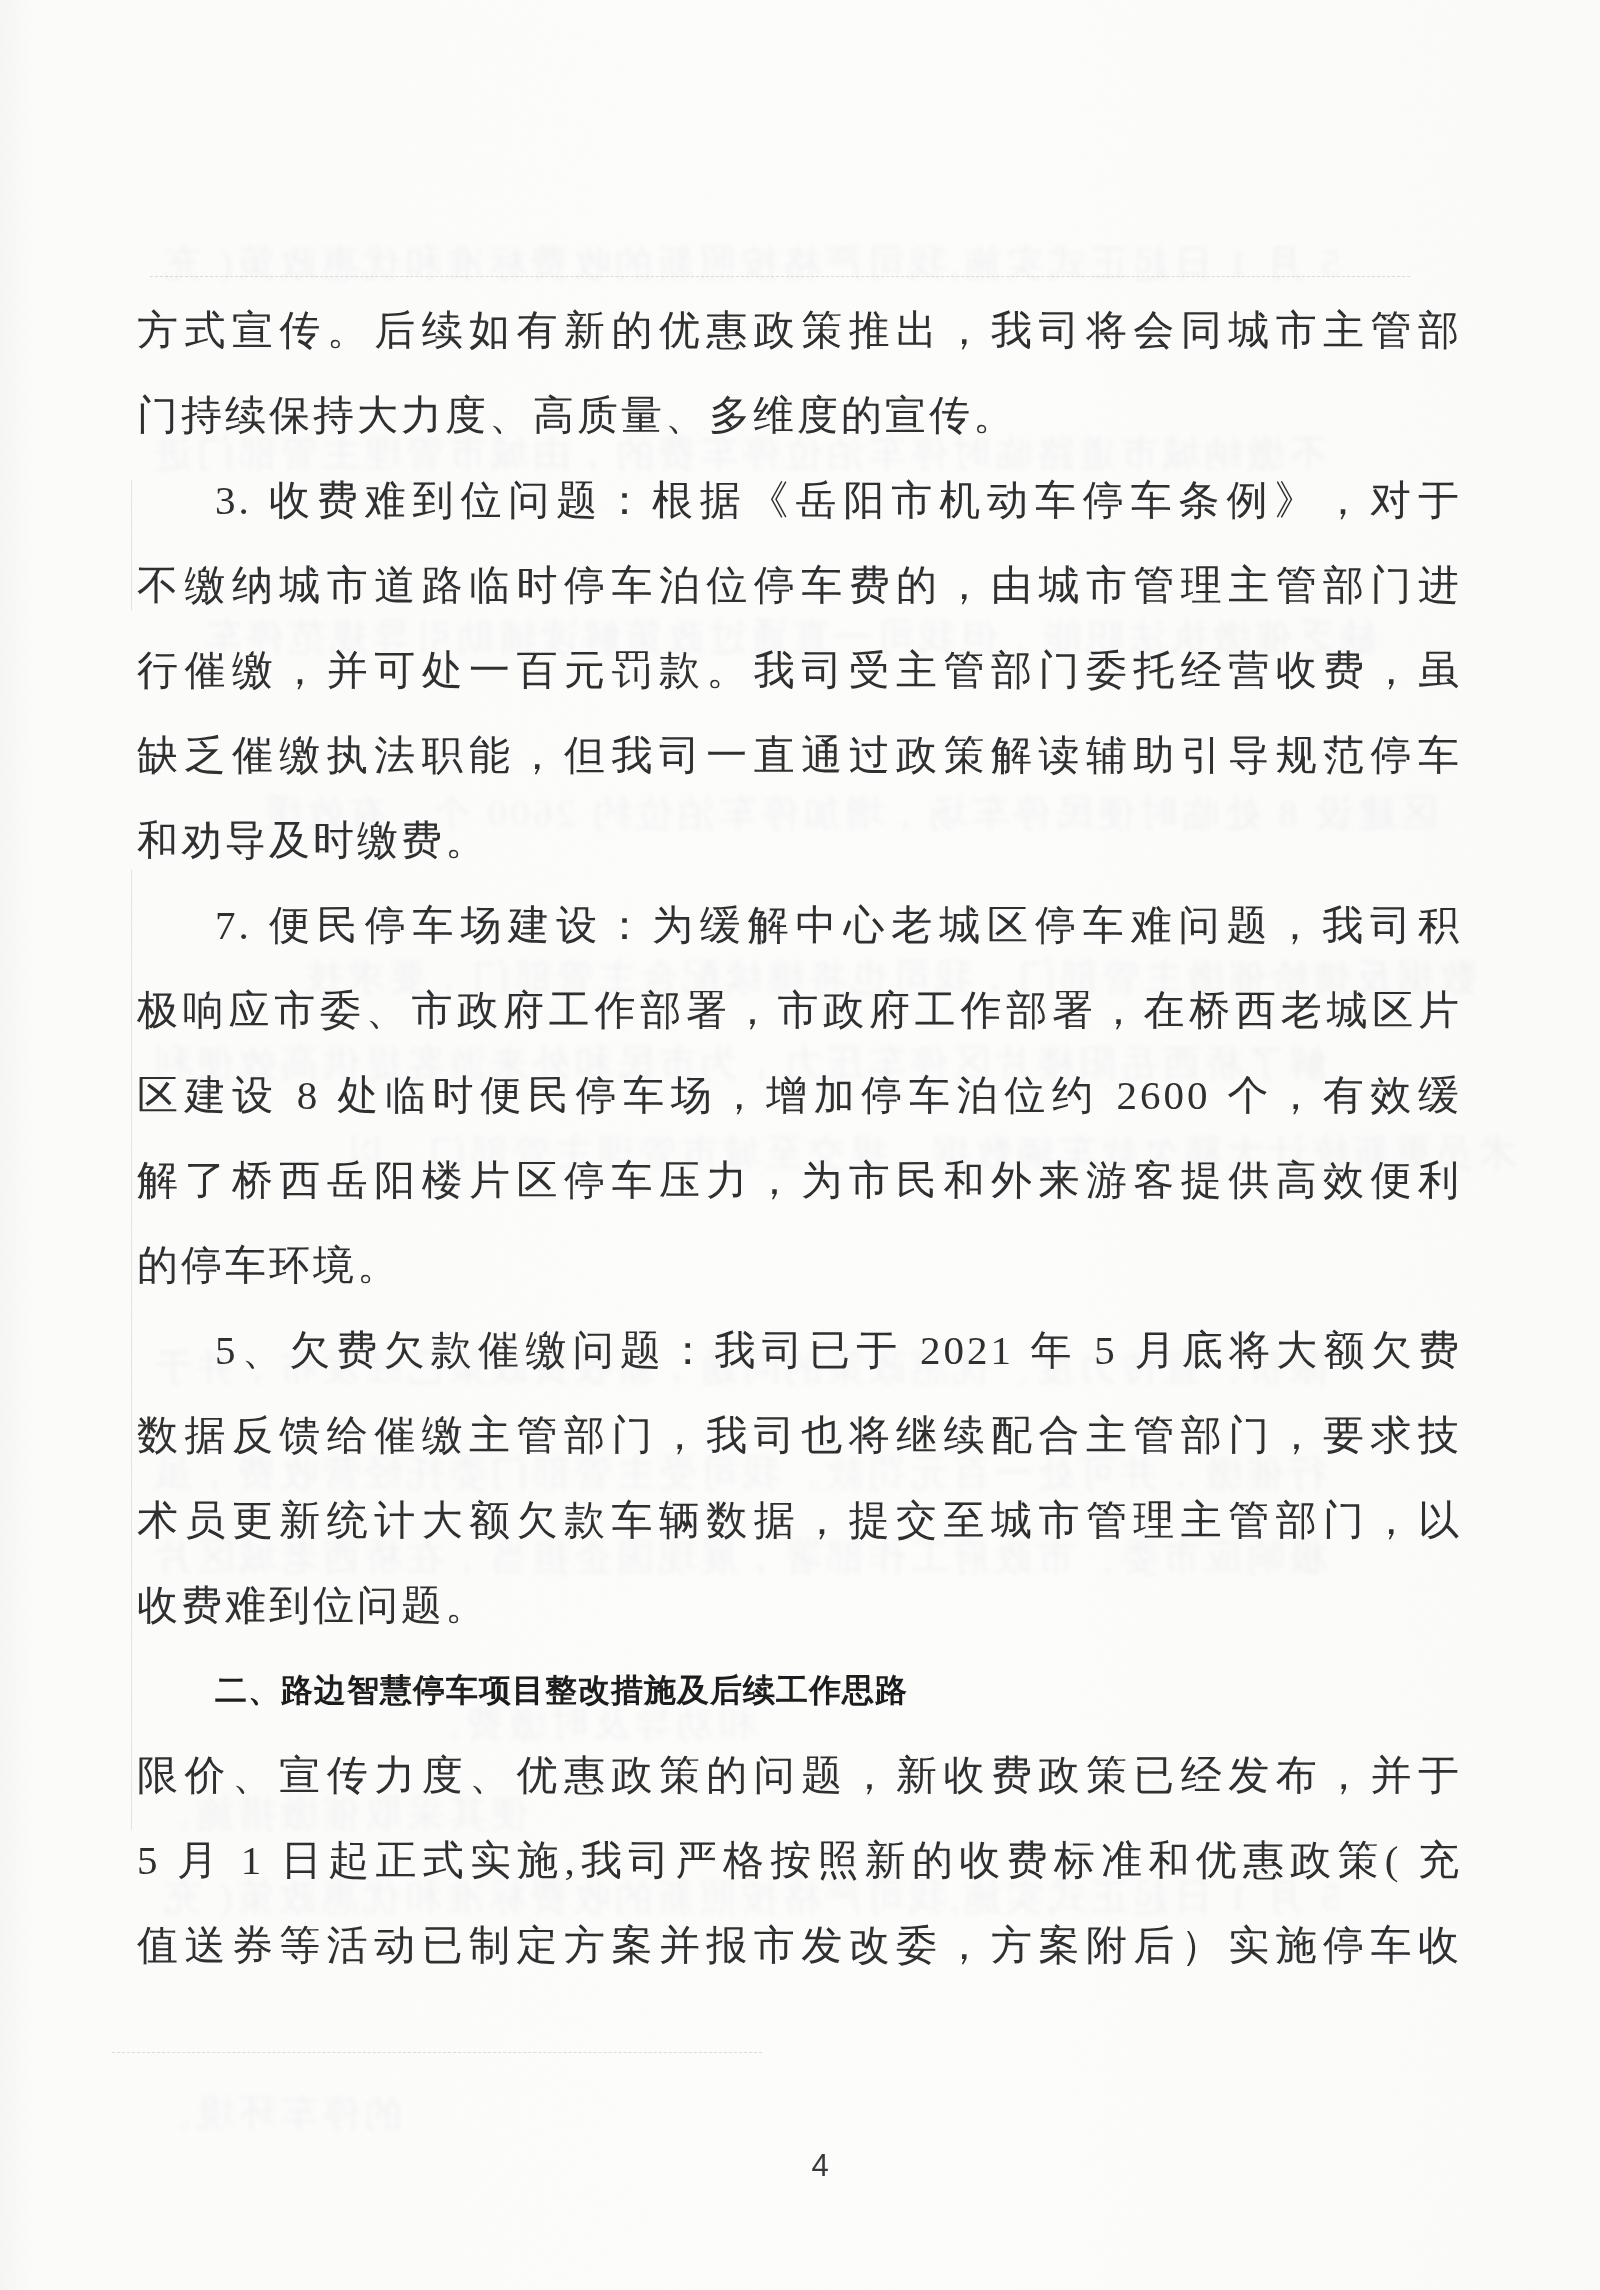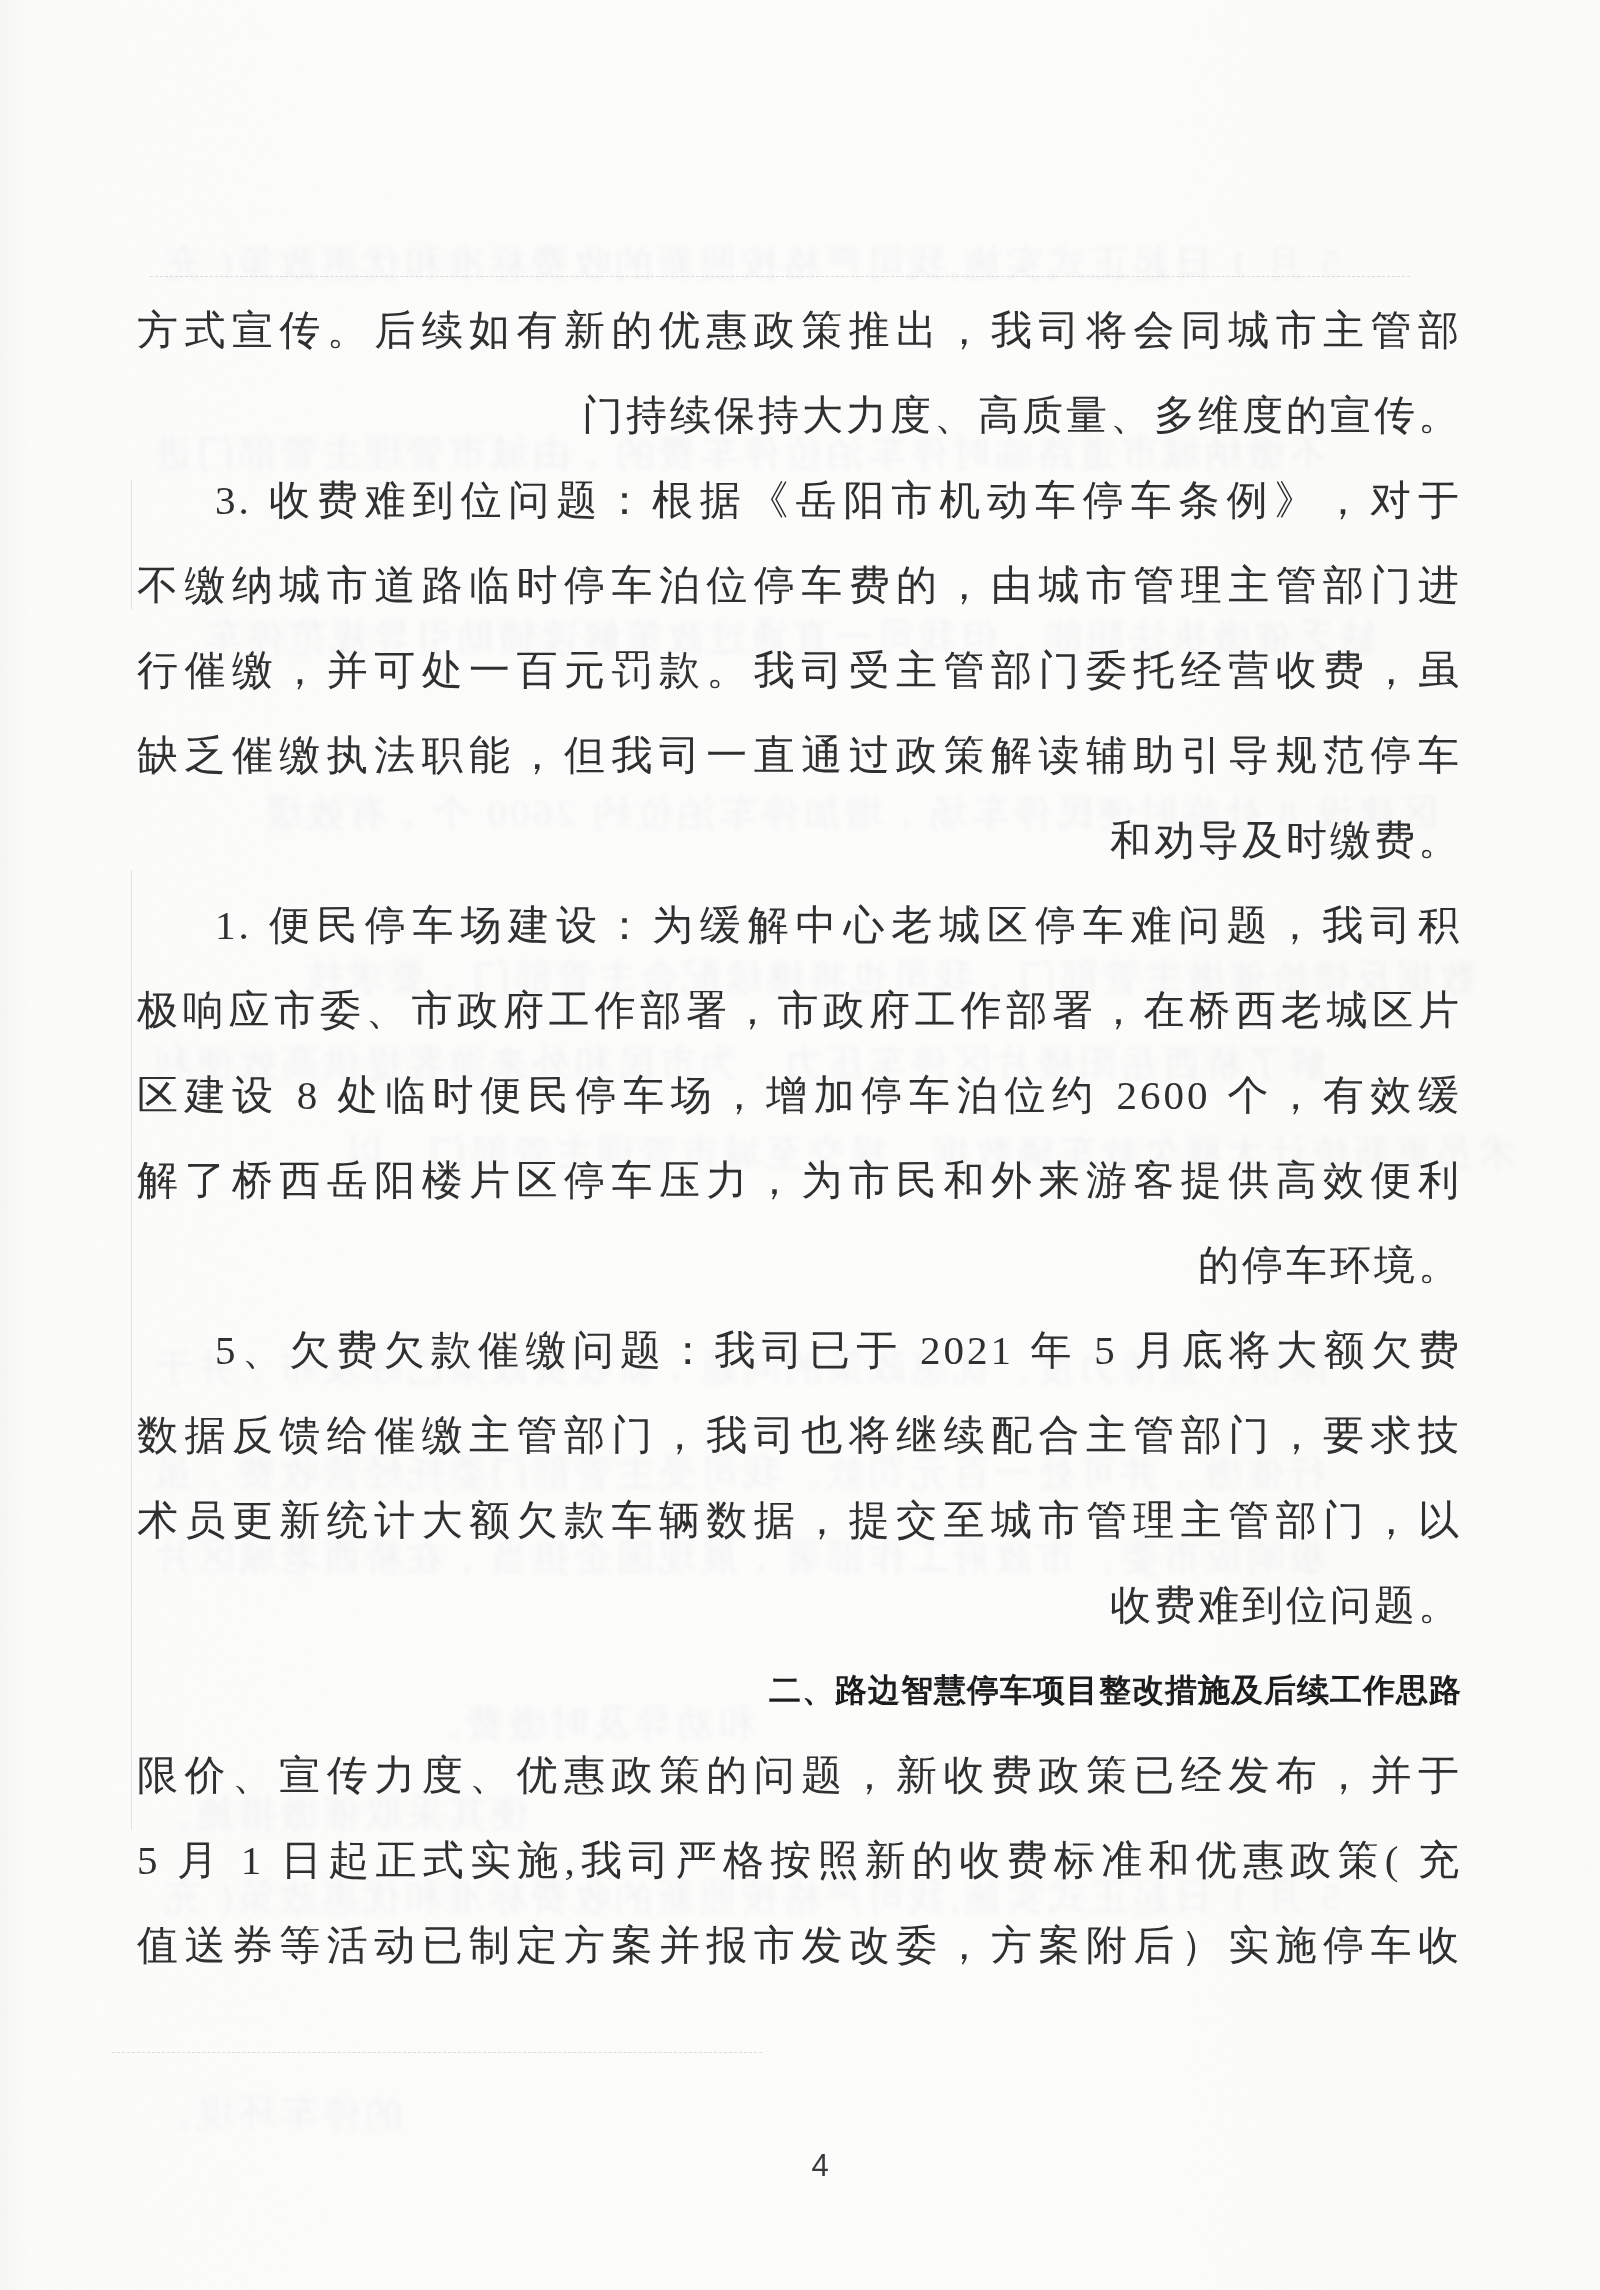--- a/index.html
+++ b/index.html
@@ -24,21 +24,21 @@
     top: 288px;
     width: 1325px;
   }
   .line {
     height: 85px;
     line-height: 85px;
     font-size: 41px;
     letter-spacing: 3px;
     color: #2e2e30;
     white-space: nowrap;
-    text-align: right;
+    text-align: left;
   }
   .line.full {
     white-space: normal;
     text-align: justify;
     text-align-last: justify;
     text-justify: inter-character;
     overflow: hidden;
   }
   .line.indent { text-indent: 78px; }
   .line.heading {
@@ -119,21 +119,21 @@
   <div class="vline" style="left:131px; top:870px; height:960px;"></div>
 
   <div class="textblock" id="textblock">
       <div class="line full">方式宣传。后续如有新的优惠政策推出，我司将会同城市主管部</div>
       <div class="line short">门持续保持大力度、高质量、多维度的宣传。</div>
       <div class="line full indent">3. 收费难到位问题：根据《岳阳市机动车停车条例》，对于</div>
       <div class="line full">不缴纳城市道路临时停车泊位停车费的，由城市管理主管部门进</div>
       <div class="line full">行催缴，并可处一百元罚款。我司受主管部门委托经营收费，虽</div>
       <div class="line full">缺乏催缴执法职能，但我司一直通过政策解读辅助引导规范停车</div>
       <div class="line short">和劝导及时缴费。</div>
-      <div class="line full indent">1. 便民停车场建设：为缓解中心老城区停车难问题，我司积</div>
+      <div class="line full indent">7. 便民停车场建设：为缓解中心老城区停车难问题，我司积</div>
       <div class="line full">极响应市委、市政府工作部署，市政府工作部署，在桥西老城区片</div>
       <div class="line full">区建设 8 处临时便民停车场，增加停车泊位约 2600 个，有效缓</div>
       <div class="line full">解了桥西岳阳楼片区停车压力，为市民和外来游客提供高效便利</div>
       <div class="line short">的停车环境。</div>
       <div class="line full indent">5、欠费欠款催缴问题：我司已于 2021 年 5 月底将大额欠费</div>
       <div class="line full">数据反馈给催缴主管部门，我司也将继续配合主管部门，要求技</div>
       <div class="line full">术员更新统计大额欠款车辆数据，提交至城市管理主管部门，以</div>
       <div class="line short">收费难到位问题。</div>
       <div class="line heading indent">二、路边智慧停车项目整改措施及后续工作思路</div>
       <div class="line full">限价、宣传力度、优惠政策的问题，新收费政策已经发布，并于</div>

